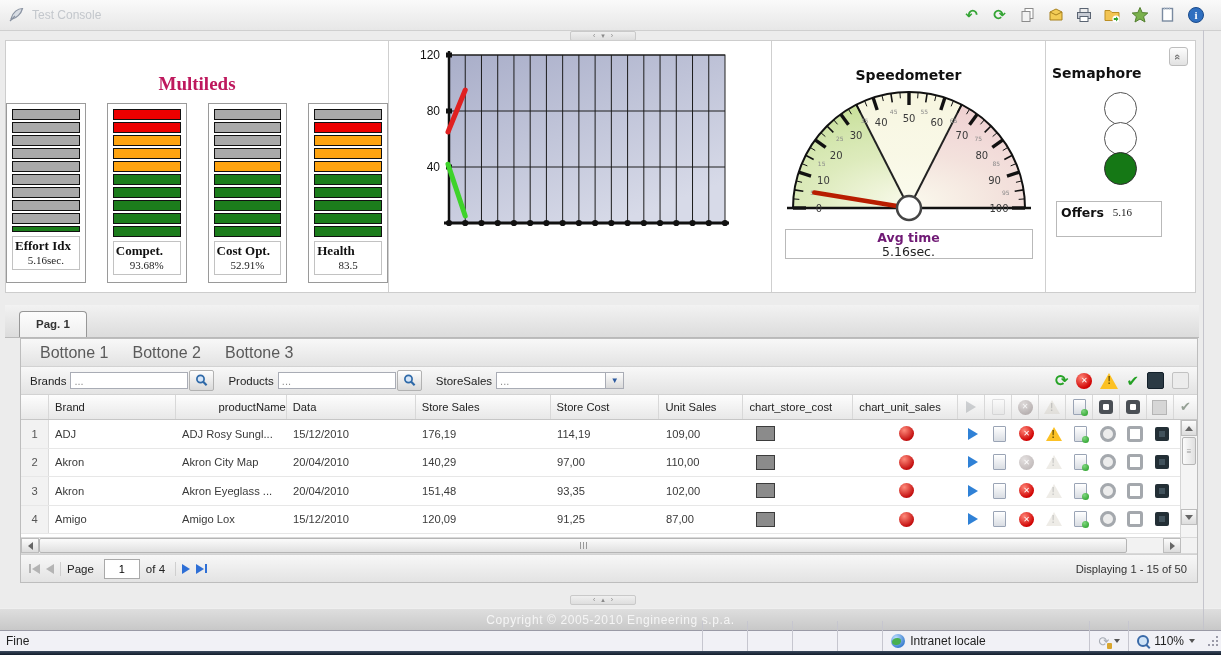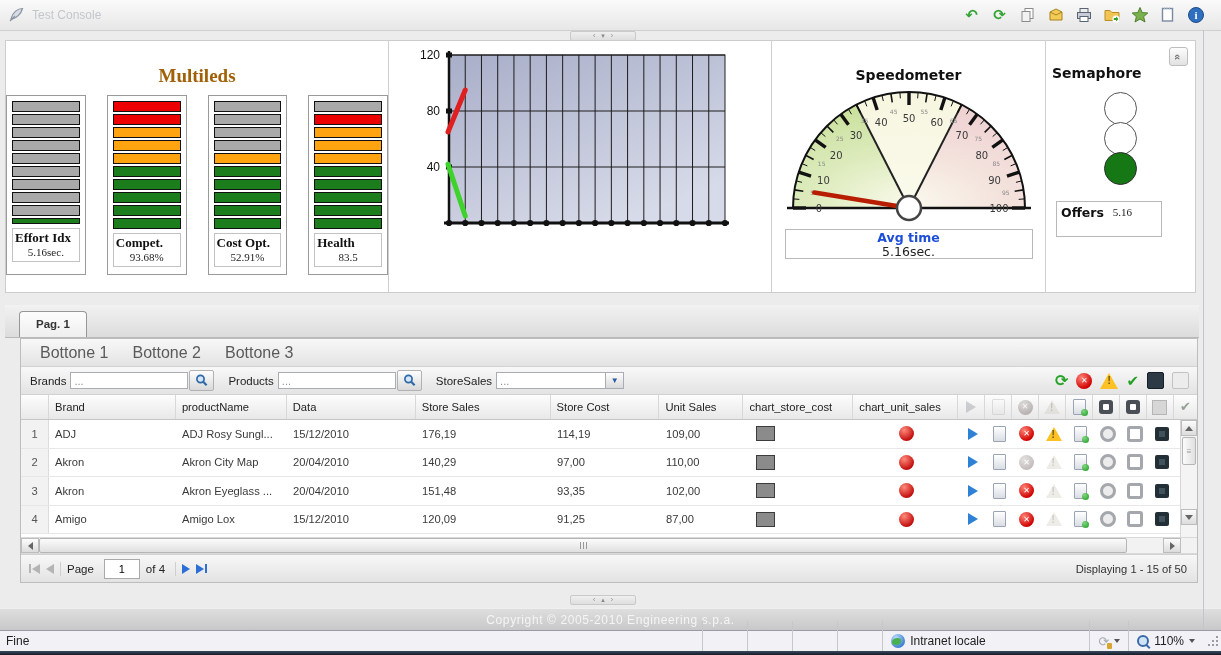--- a/index.html
+++ b/index.html
@@ -21,39 +21,39 @@
   .split-handle{width:64px;height:8px;background:linear-gradient(#efefef,#dedede);border:1px solid #c9c9c9;
     border-radius:2px;display:flex;align-items:center;justify-content:center;gap:6px;
     color:#8a8a8a;font-size:7px;line-height:6px;}
 
   
   #dashboard{left:5px;top:40px;width:1191px;height:253px;background:#fff;border:1px solid #cdcdcd;
              box-sizing:border-box;display:flex;}
   .dpanel{height:100%;box-sizing:border-box;position:relative;}
   .dsep{border-right:1px solid #cfcfcf;}
   .panel-title-serif{font-family:"Liberation Serif",serif;font-weight:bold;font-size:19px;
-                     text-align:center;margin-top:24px;color:#a16207;}
+                     text-align:center;margin-top:32px;color:#be185d;}
   .panel-title-sans{font-family:"DejaVu Sans",sans-serif;font-weight:bold;font-size:14px;color:#111;}
 
   
   #led-row{display:flex;justify-content:center;gap:21px;margin-top:8px;}
   .led-col{width:87px;height:180px;border:1px solid #9a9a9a;background:#fff;padding:5px 5px 0 5px;box-sizing:border-box;}
   .seg{height:9px;border:1px solid #111;margin-bottom:2px;}
   .seg.half{height:4px;margin-top:2px;}
   .led-caption{border:1px solid #c2c2c2;margin-top:4px;padding:1px 2px;height:30px;}
   .led-label{font-family:"Liberation Serif",serif;font-weight:bold;font-size:13px;color:#111;}
   .led-value{font-family:"Liberation Serif",serif;font-size:11px;text-align:center;color:#222;}
 
   
   #liveline-svg{display:block;margin:4px 0 0 6px;}
 
   
   #gauge-svg{display:block;margin:4px auto 0;}
   .gauge-caption{width:248px;height:30px;border:1px solid #b9b9b9;margin:6px auto 0;text-align:center;padding-top:1px;box-sizing:border-box;}
-  .gc-label{font-family:"DejaVu Sans",sans-serif;font-weight:bold;font-size:12.5px;line-height:14px;color:#1d4ed8;}
+  .gc-label{font-family:"DejaVu Sans",sans-serif;font-weight:bold;font-size:12.5px;line-height:14px;color:#701a75;}
   .gc-value{font-family:"DejaVu Sans",sans-serif;font-size:12.5px;line-height:14px;color:#222;}
 
   
   #sem-title{margin:24px 0 0 6px;}
   #lights{width:34px;margin:14px auto 0;}
   .light{width:31px;height:31px;border-radius:50%;border:1.5px solid #555;background:#fff;margin-top:-3px;}
   .light.green{background:#157815;border-color:#2f2f2f;}
   .offers-box{width:96px;height:28px;border:1px solid #b9b9b9;margin:16px 0 0 10px;padding:3px 4px;display:flex;gap:9px;}
   .offers-label{font-family:"DejaVu Sans",sans-serif;font-weight:bold;font-size:12.5px;color:#111;}
   .offers-value{font-family:"Liberation Serif",serif;font-size:11px;margin-top:1px;color:#222;}
@@ -125,21 +125,21 @@
          background:linear-gradient(#fdfdfd,#e8e8e8);border-bottom:1px solid #c6c6c6;box-sizing:border-box;}
   .hc{border-right:1px solid #d8d8d8;box-sizing:border-box;line-height:24px;padding-left:6px;
       font-size:11.2px;color:#222;overflow:hidden;white-space:nowrap;}
   .hc.ico{display:flex;align-items:center;justify-content:center;padding:0;}
   #grid-rows{position:absolute;left:0;top:81px;width:1159px;height:117px;background:#fff;overflow:hidden;}
   .grow{display:flex;height:27.5px;border-bottom:1px solid #e7e7e7;background:#fff;}
   .c{box-sizing:border-box;padding-left:6px;font-size:11.2px;color:#3a3a3a;display:flex;align-items:center;
      overflow:hidden;white-space:nowrap;}
   .c-num{background:#f2f2f2;border-right:1px solid #dcdcdc;justify-content:center;color:#555;padding:0;}
   .c-ico{justify-content:center;padding:0;}
-  .w-num{width:28px;}.w-brand{width:127px;}.w-prod{width:111px;}.w-data{width:129px;}
+  .w-num{width:28px;}.w-brand{width:127px;}.w-prod{width:111px;text-align:right;}.w-data{width:129px;}
   .w-ss{width:135px;}.w-sc{width:109px;}.w-us{width:84px;}.w-csc{width:110px;}.w-cus{width:105px;}
   .w-ico{width:27px;}.w-chk{width:23px;border-right:none;}
   .c-csc{padding-left:12px;}
 
   
   #vscroll{position:absolute;right:0;top:81px;width:17px;height:117px;background:#f4f4f4;border-left:1px solid #d5d5d5;box-sizing:border-box;}
   .sabtn{height:16px;background:linear-gradient(#fcfcfc,#dcdcdc);border:1px solid #bdbdbd;box-sizing:border-box;
          display:flex;align-items:center;justify-content:center;}
   #vthumb{height:26px;margin:1px;background:linear-gradient(90deg,#fbfbfb,#e0e0e0);border:1px solid #b5b5b5;
           border-radius:2px;display:flex;align-items:center;justify-content:center;color:#999;font-size:8px;}

